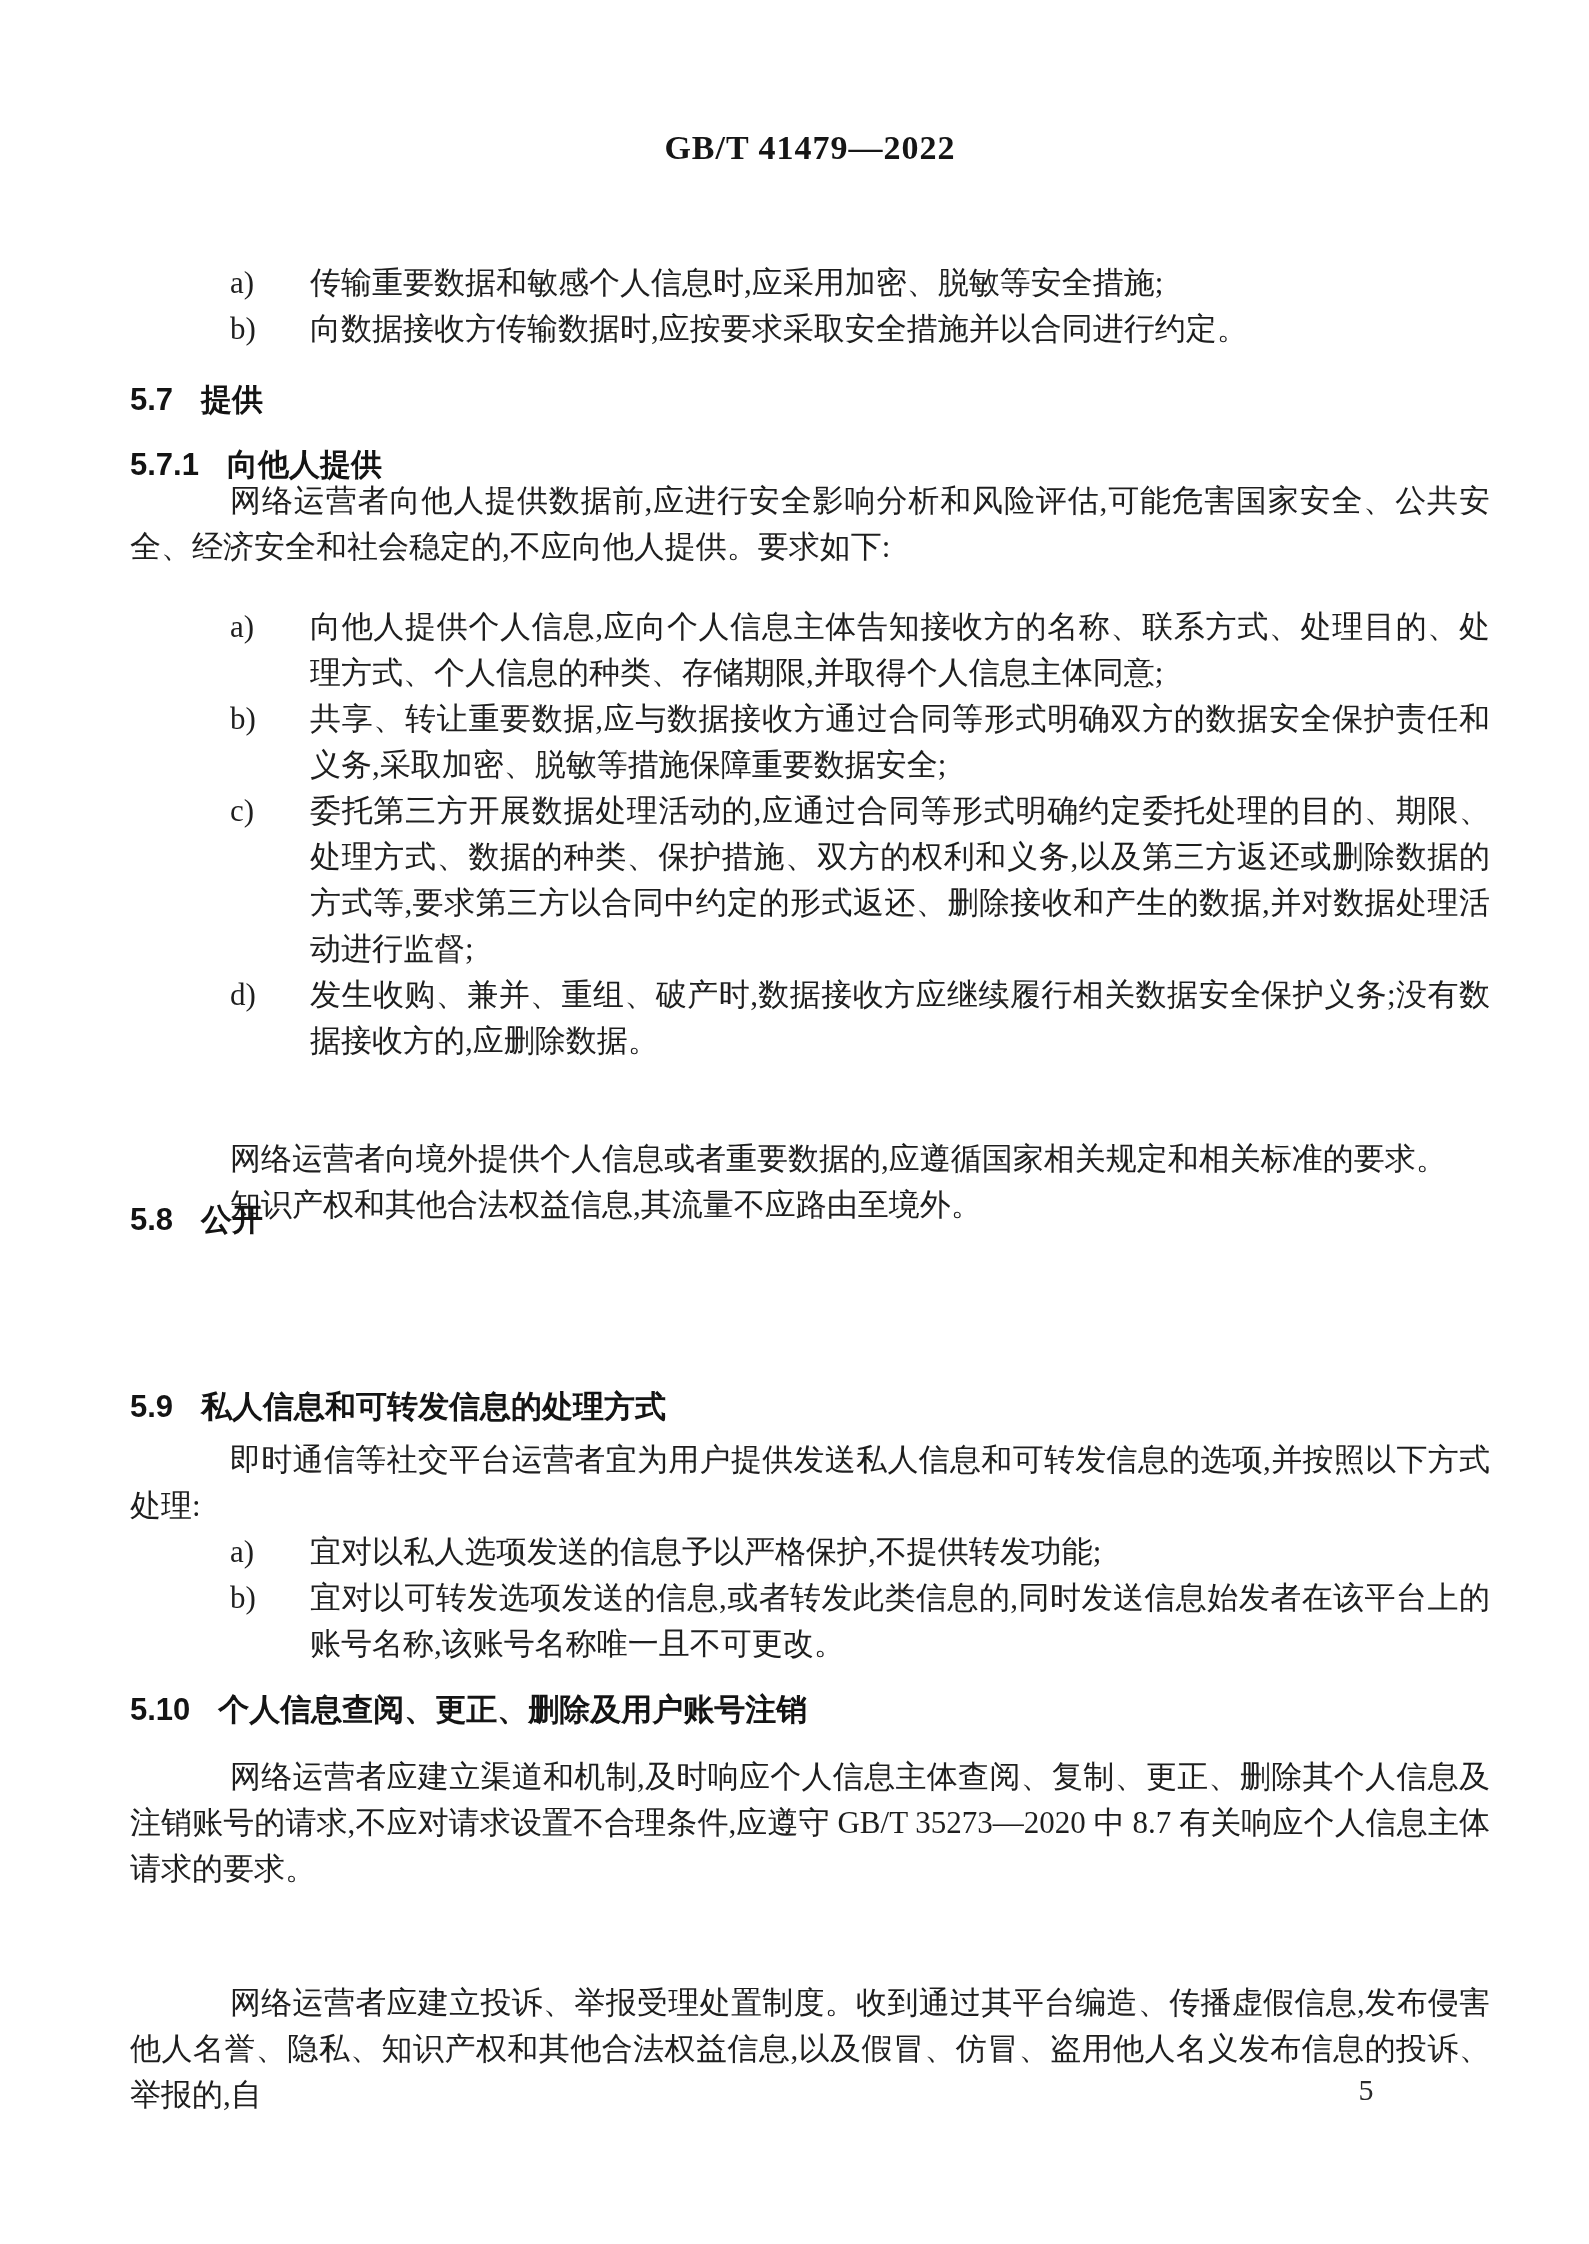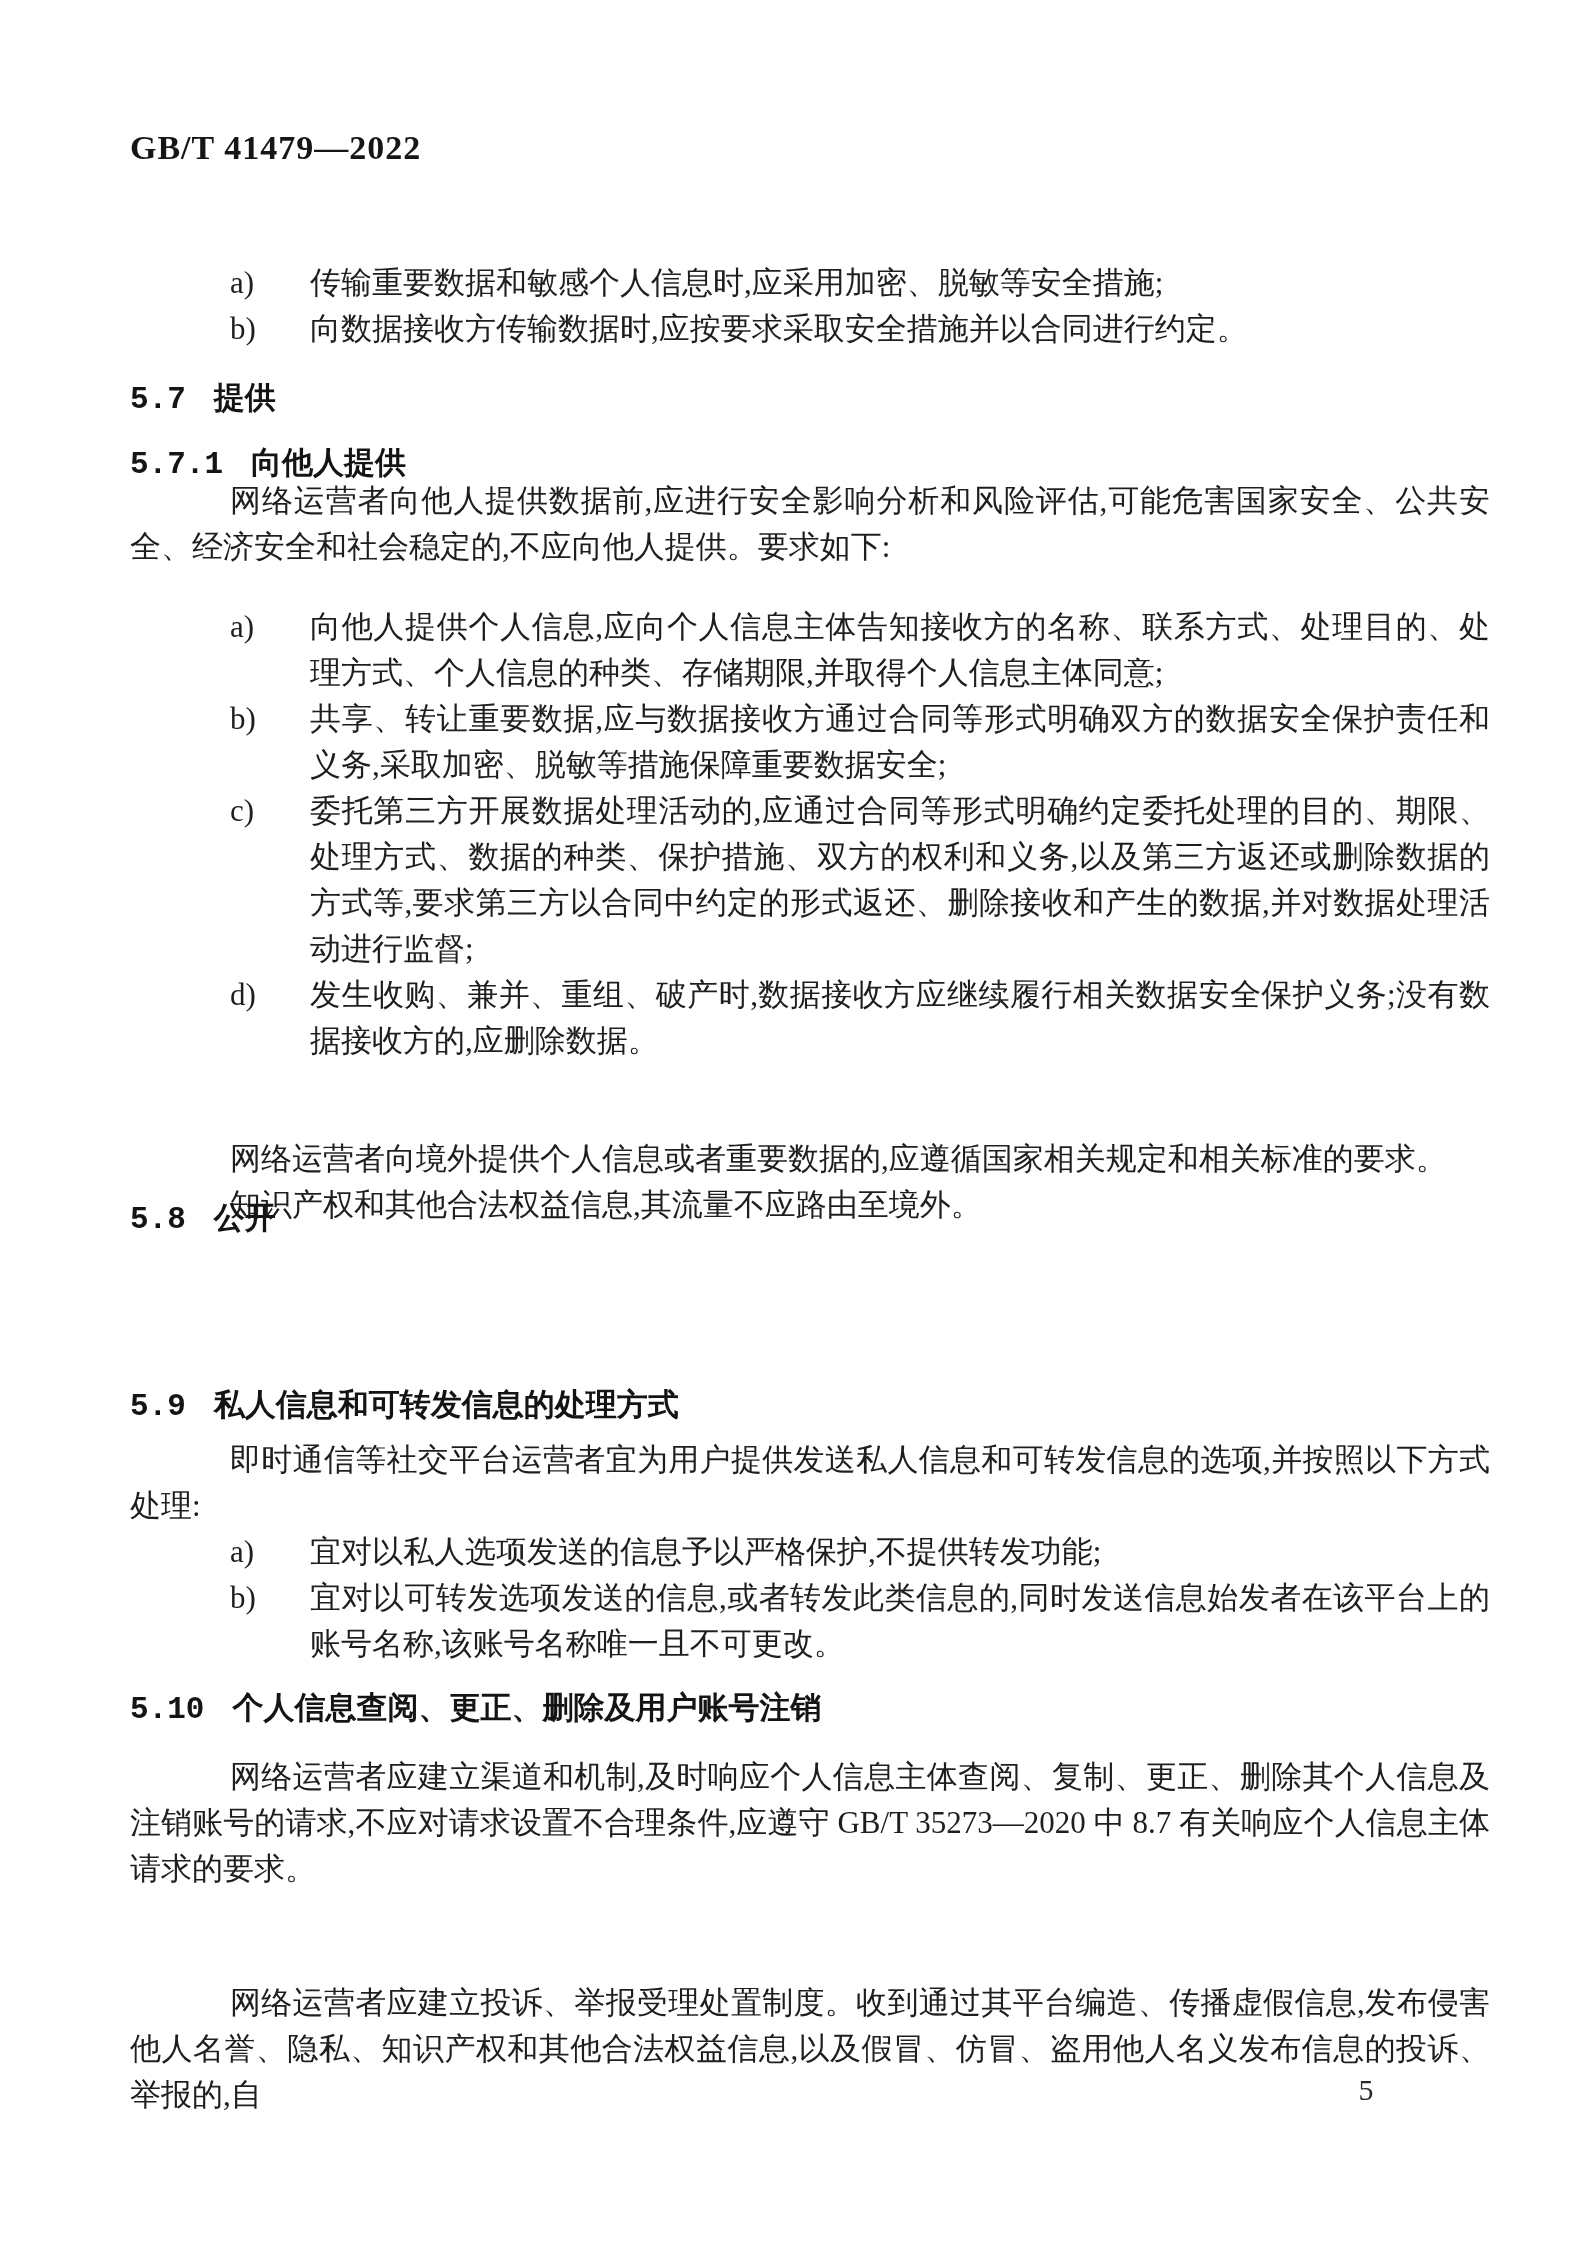--- a/index.html
+++ b/index.html
@@ -11,28 +11,28 @@
     font-family:"Liberation Serif", serif;
     overflow:hidden;
   }
   .block {
     position:absolute;
     left:130px; right:99px;
     font-size:31px;
     line-height:46px;
   }
   .doc-header {
-    text-align:left;
+    text-align:center;
     font-weight:bold;
     font-size:34px;
     letter-spacing:1px;
     color:#161616;
   }
   .h2, .h3 {
-    font-family:Liberation Mono, monospace;
+    font-family:Liberation Sans, sans-serif;
     font-weight:bold;
     color:#141414;
   }
   .h2 .ttl, .h3 .ttl { margin-left:28px; }
   .para {
     text-align:justify;
     text-indent:100px;
   }
   .li {
     position:relative;

